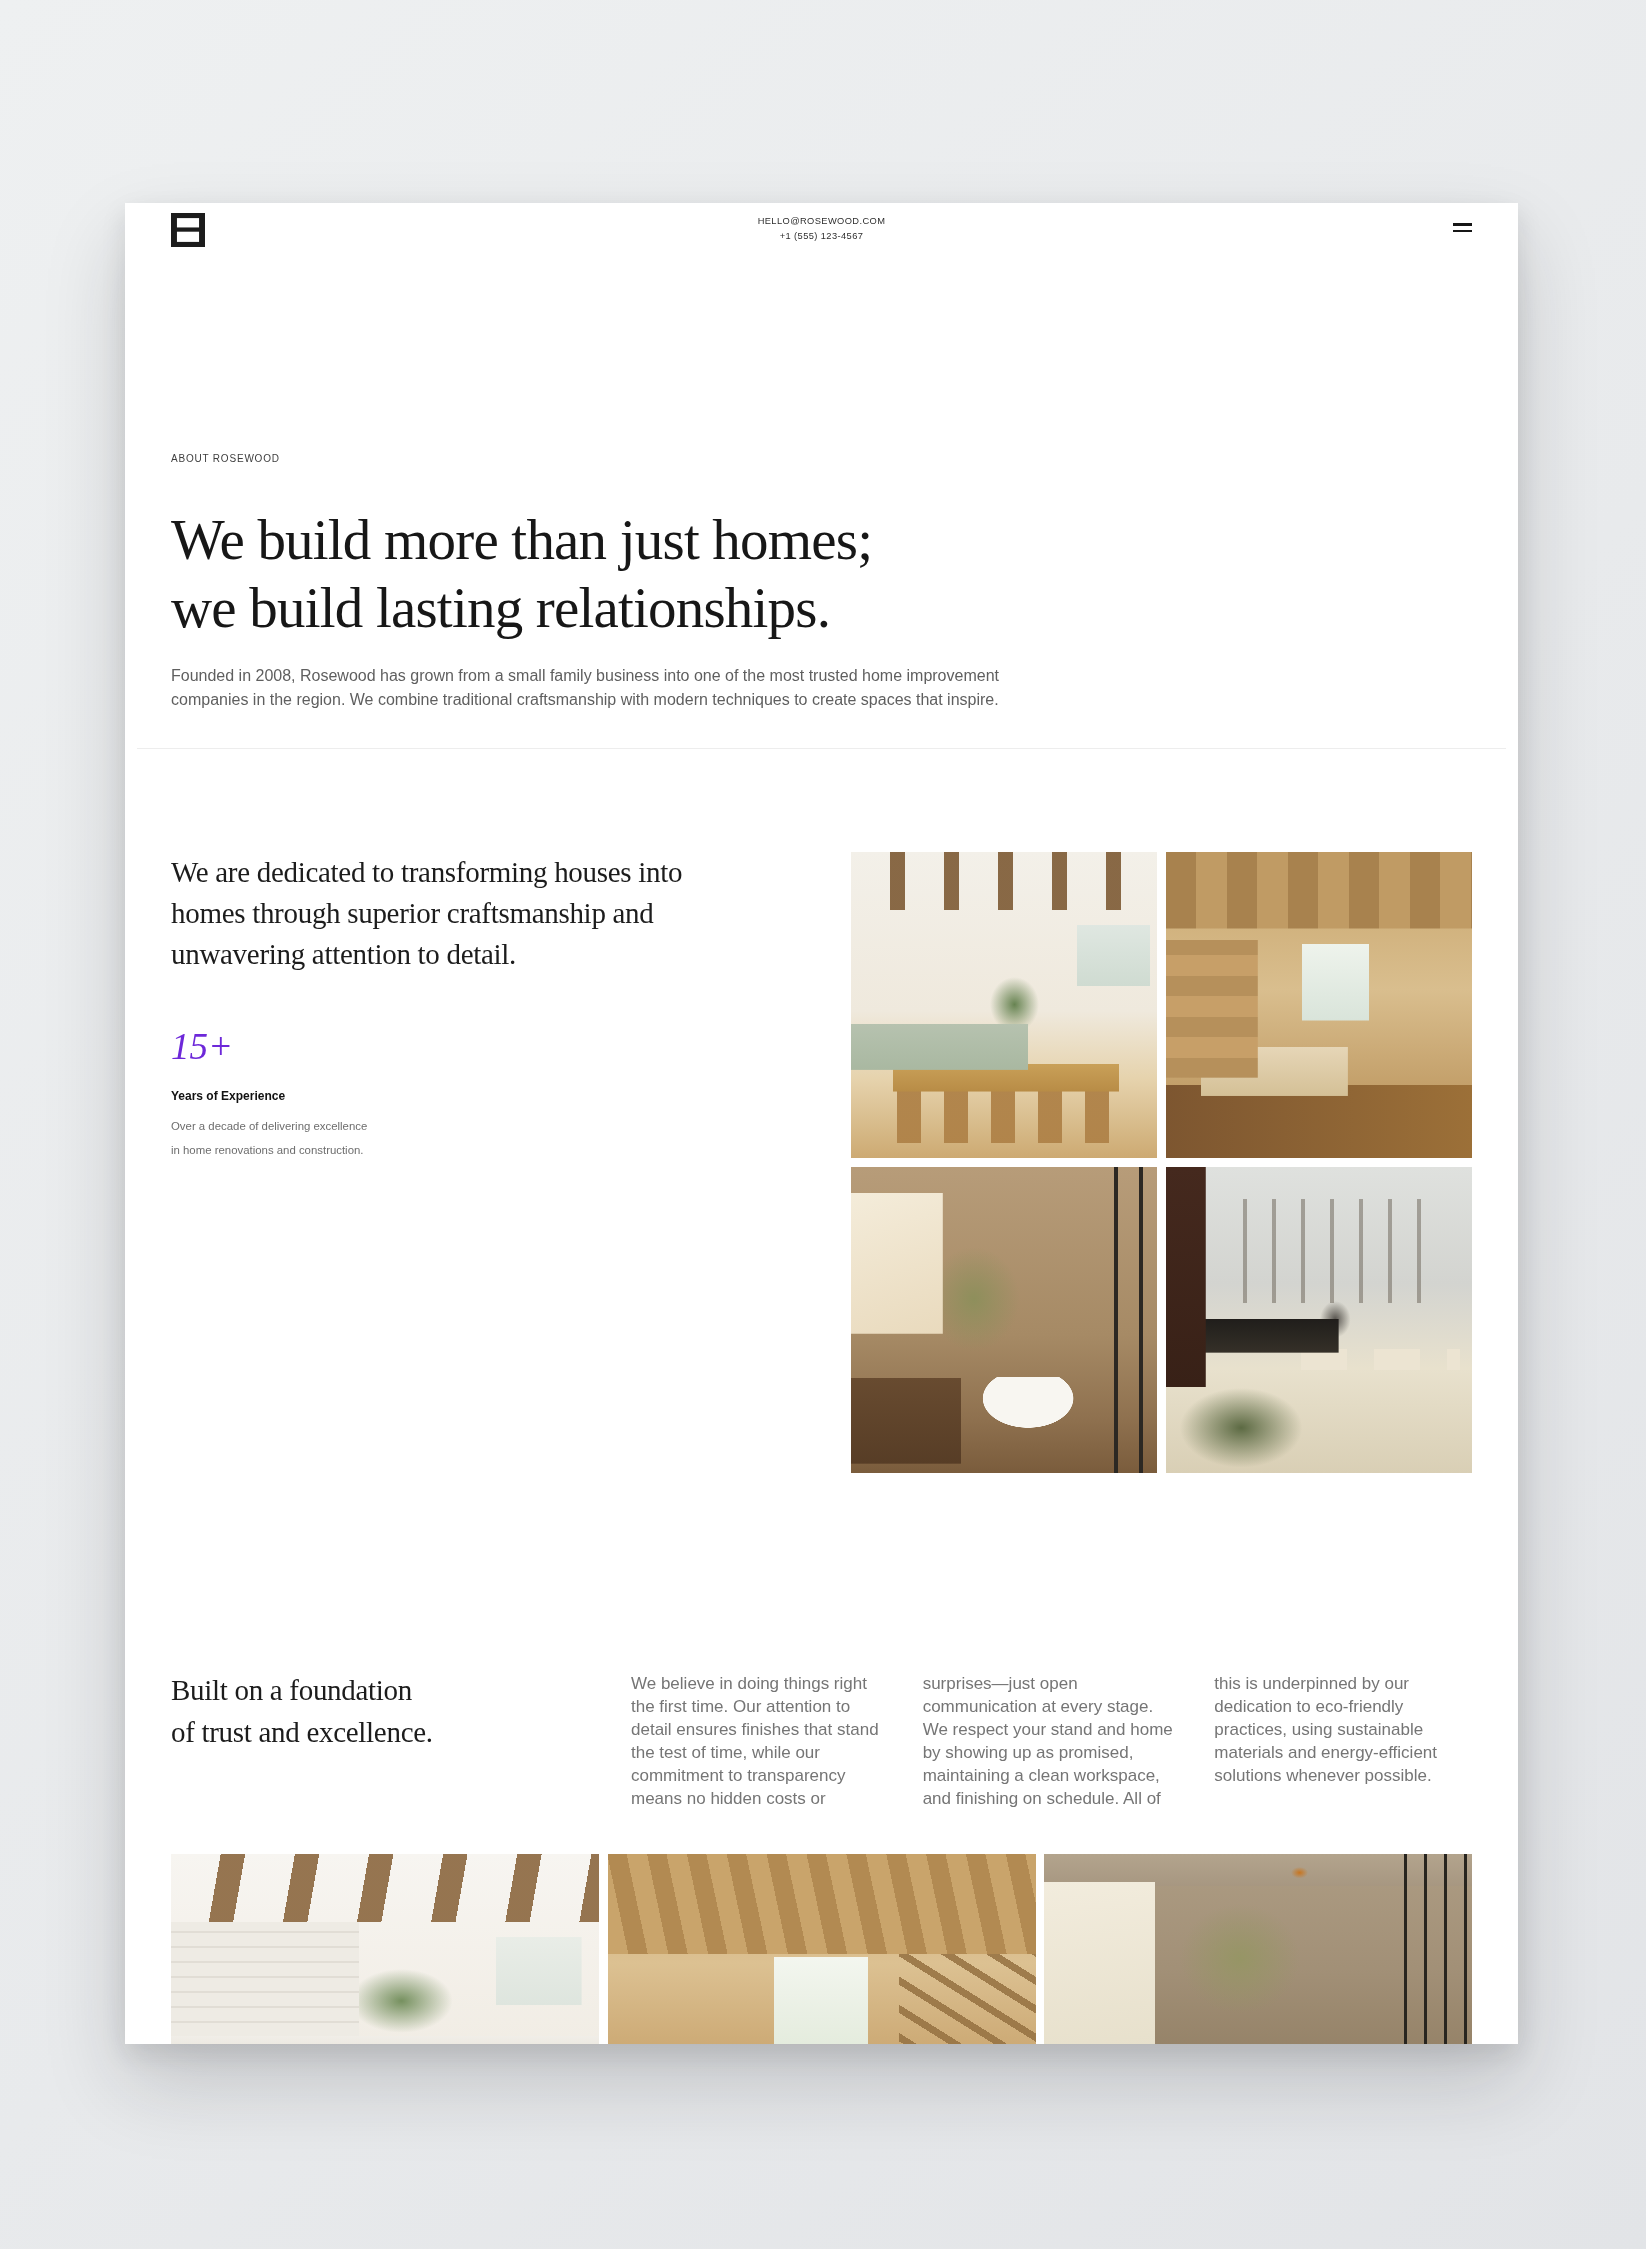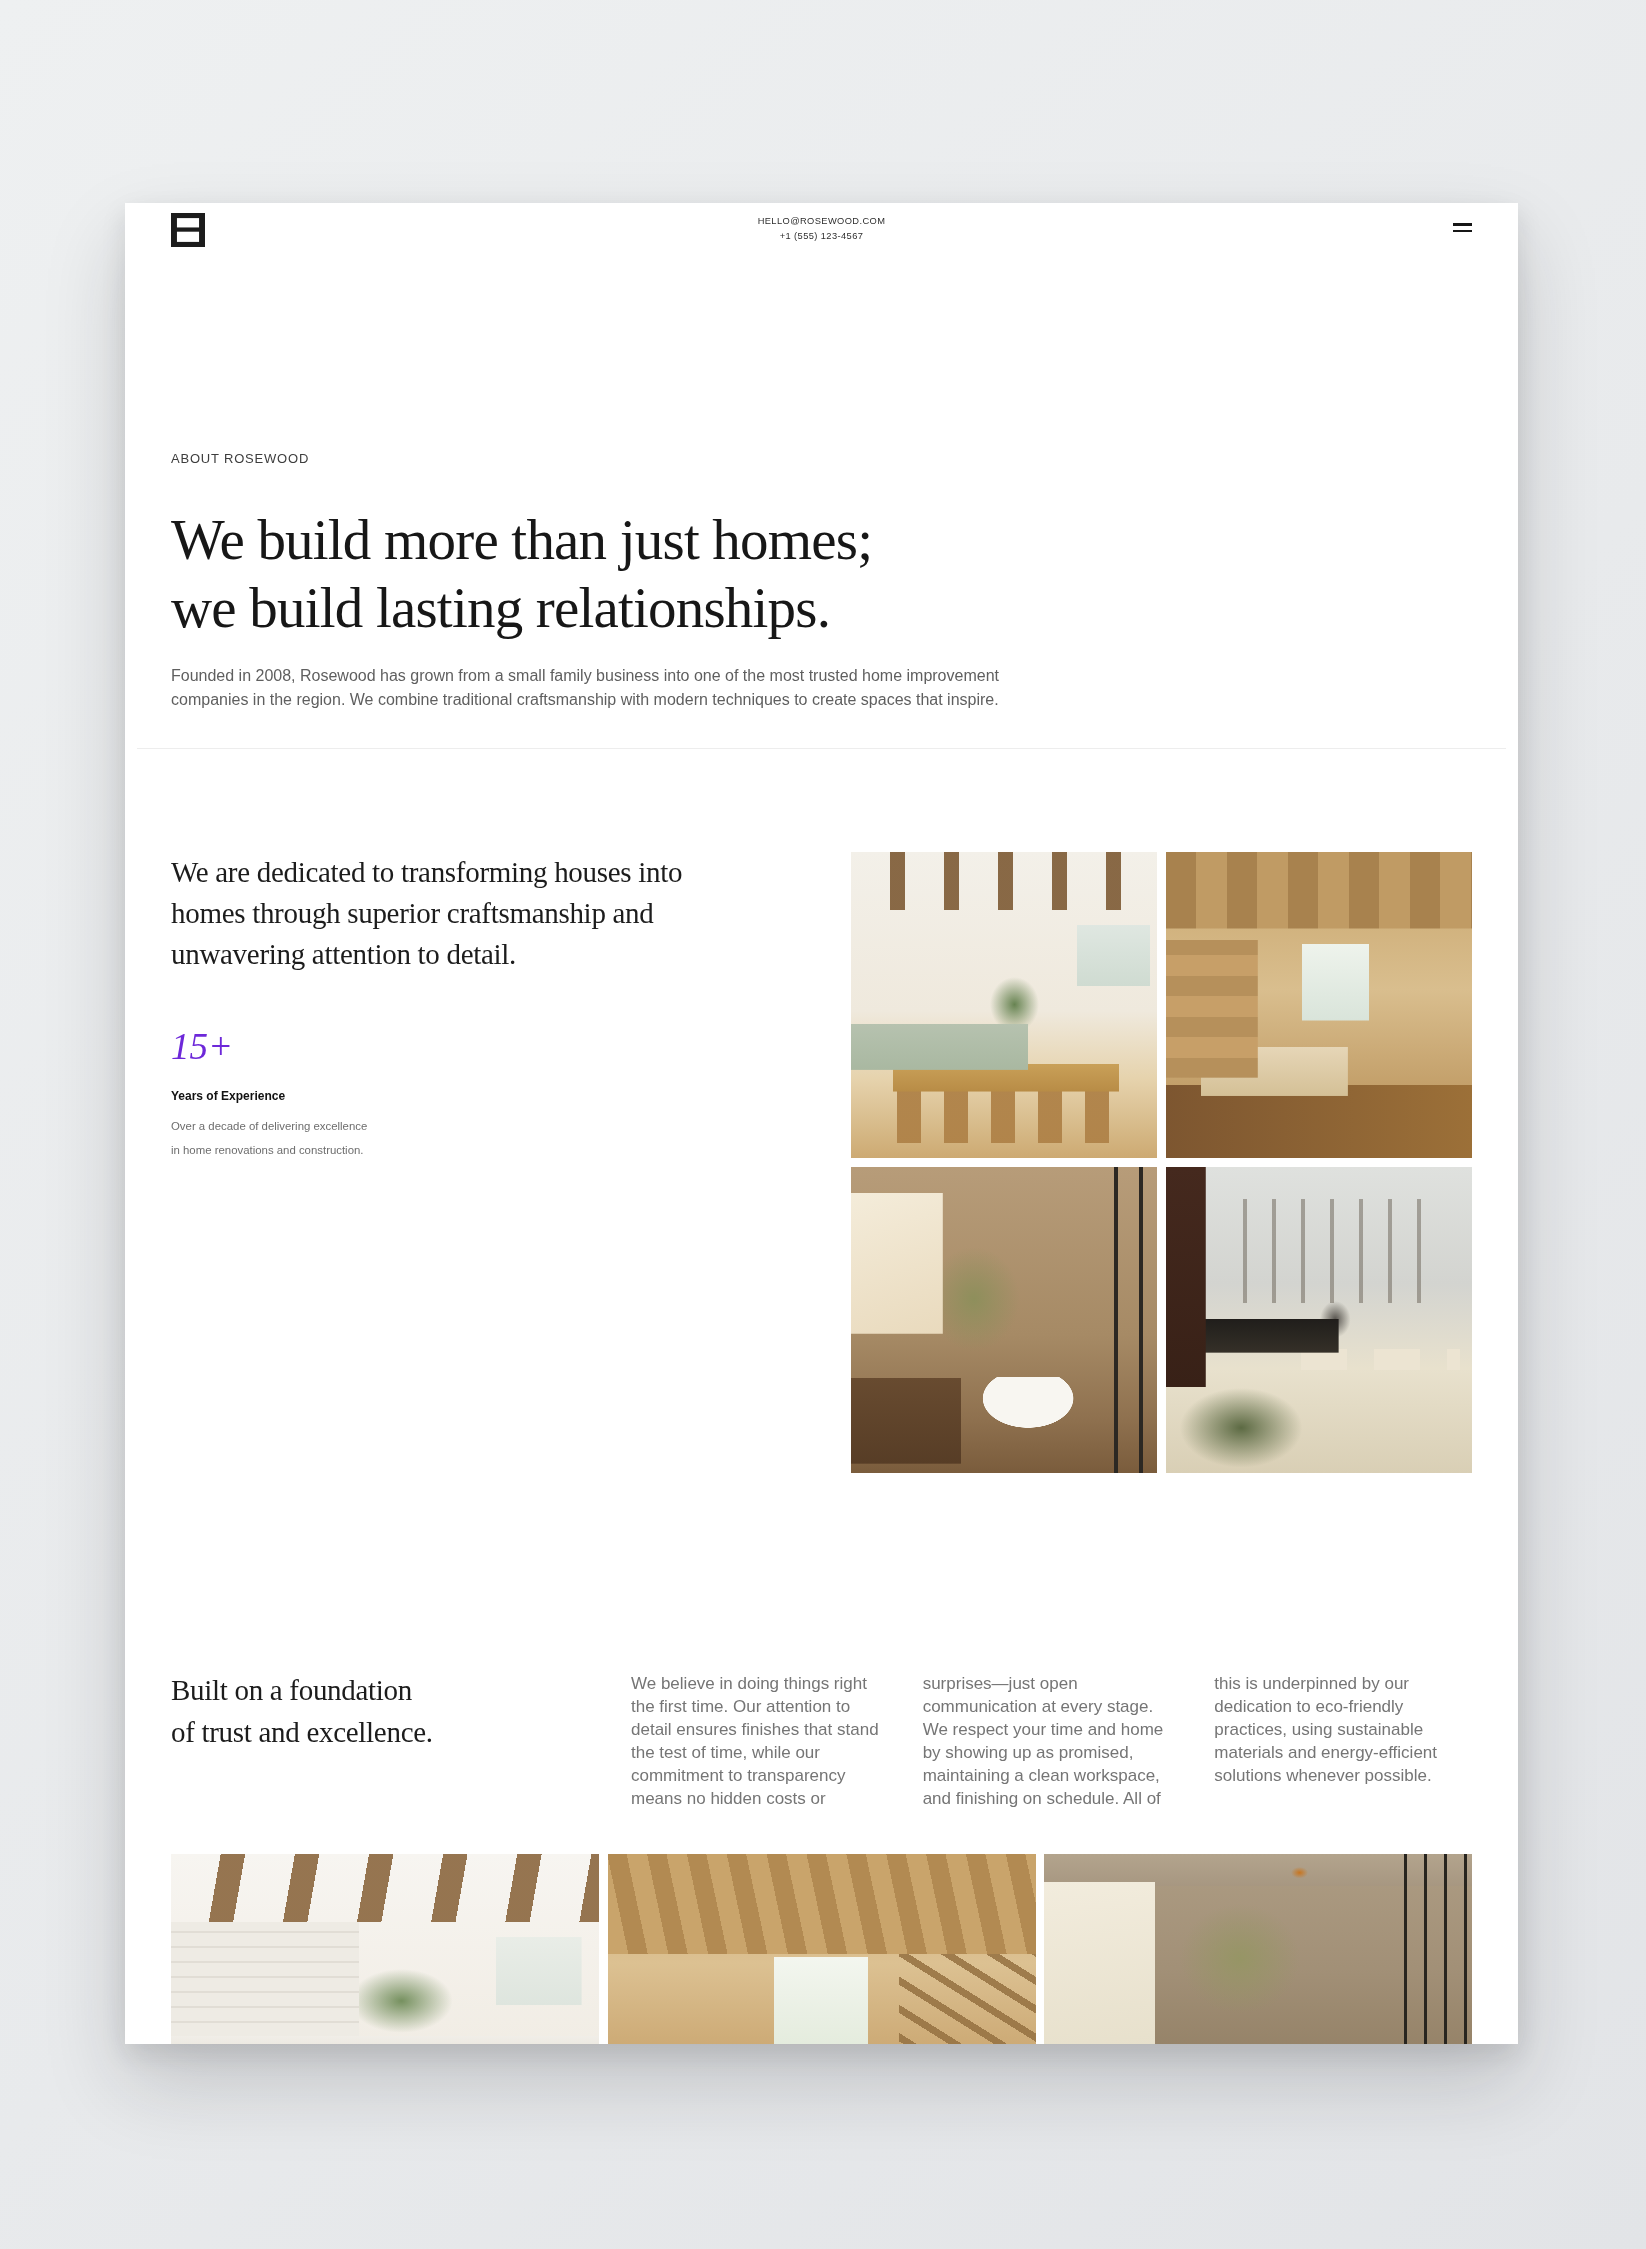--- a/index.html
+++ b/index.html
@@ -25,21 +25,21 @@
   
   .site-header{position:relative;height:47px;padding-top:10px;display:flex;justify-content:space-between;align-items:flex-start;}
   .logo{display:block;width:34px;height:34px;cursor:pointer;}
   .contact{position:absolute;left:50%;transform:translateX(-50%);top:13.5px;text-align:center;}
   .contact-line{display:block;font-size:9.3px;letter-spacing:0.4px;color:#2e2e2e;line-height:1;cursor:pointer;}
   .contact-line + .contact-line{margin-top:6px;}
   .menu-btn{margin-top:10px;width:18.6px;cursor:pointer;background:none;border:none;display:block;}
   .menu-btn .bar{display:block;width:18.6px;height:2.5px;background:#161616;}
   .menu-btn .bar + .bar{margin-top:4.2px;}
   
-  .eyebrow{margin-top:203px;font-size:13px;letter-spacing:0.8px;color:#3d3d3d;line-height:11px;}
+  .eyebrow{margin-top:203px;font-size:10px;letter-spacing:0.8px;color:#3d3d3d;line-height:11px;}
   .hero-title{
     margin-top:42px;font-family:"Liberation Serif","DejaVu Serif",serif;font-weight:400;
     font-size:57px;line-height:68px;letter-spacing:-0.8px;color:#171717;white-space:pre-line;
   }
   .hero-intro{margin-top:22px;font-size:16px;line-height:24px;color:#5f5f5f;white-space:pre-line;}
   .divider{margin:36px -34px 0;border:none;border-top:0.8px solid var(--divider);height:0;}
   
   .mission{display:flex;justify-content:space-between;padding-top:103px;}
   .mission-left{flex:1;padding-right:59px;}
   .mission-heading{
@@ -168,21 +168,21 @@
         <div class="tile img-bedroom" aria-label="wooden-bedroom-photo"></div>
         <div class="tile img-bathroom" aria-label="concrete-bathroom-photo"></div>
         <div class="tile img-zen" aria-label="zen-garden-photo"></div>
       </div>
     </section>
 
     <section class="values">
       <h2 class="values-heading">Built on a foundation
 of trust and excellence.</h2>
       <p class="values-col">We believe in doing things right the first time. Our attention to detail ensures finishes that stand the test of time, while our commitment to transparency means no hidden costs or</p>
-      <p class="values-col">surprises—just open communication at every stage. We respect your time and home by showing up as promised, maintaining a clean workspace, and finishing on schedule. All of</p>
+      <p class="values-col">surprises—just open communication at every stage. We respect your stand and home by showing up as promised, maintaining a clean workspace, and finishing on schedule. All of</p>
       <p class="values-col">this is underpinned by our dedication to eco-friendly practices, using sustainable materials and energy-efficient solutions whenever possible.</p>
     </section>
 
     <div class="bottom-gallery">
       <div class="tile img-kitchen2" aria-label="kitchen-photo"></div>
       <div class="tile img-wood" aria-label="wood-interior-photo"></div>
       <div class="tile img-concrete" aria-label="concrete-interior-photo"></div>
     </div>
 
   </div>

